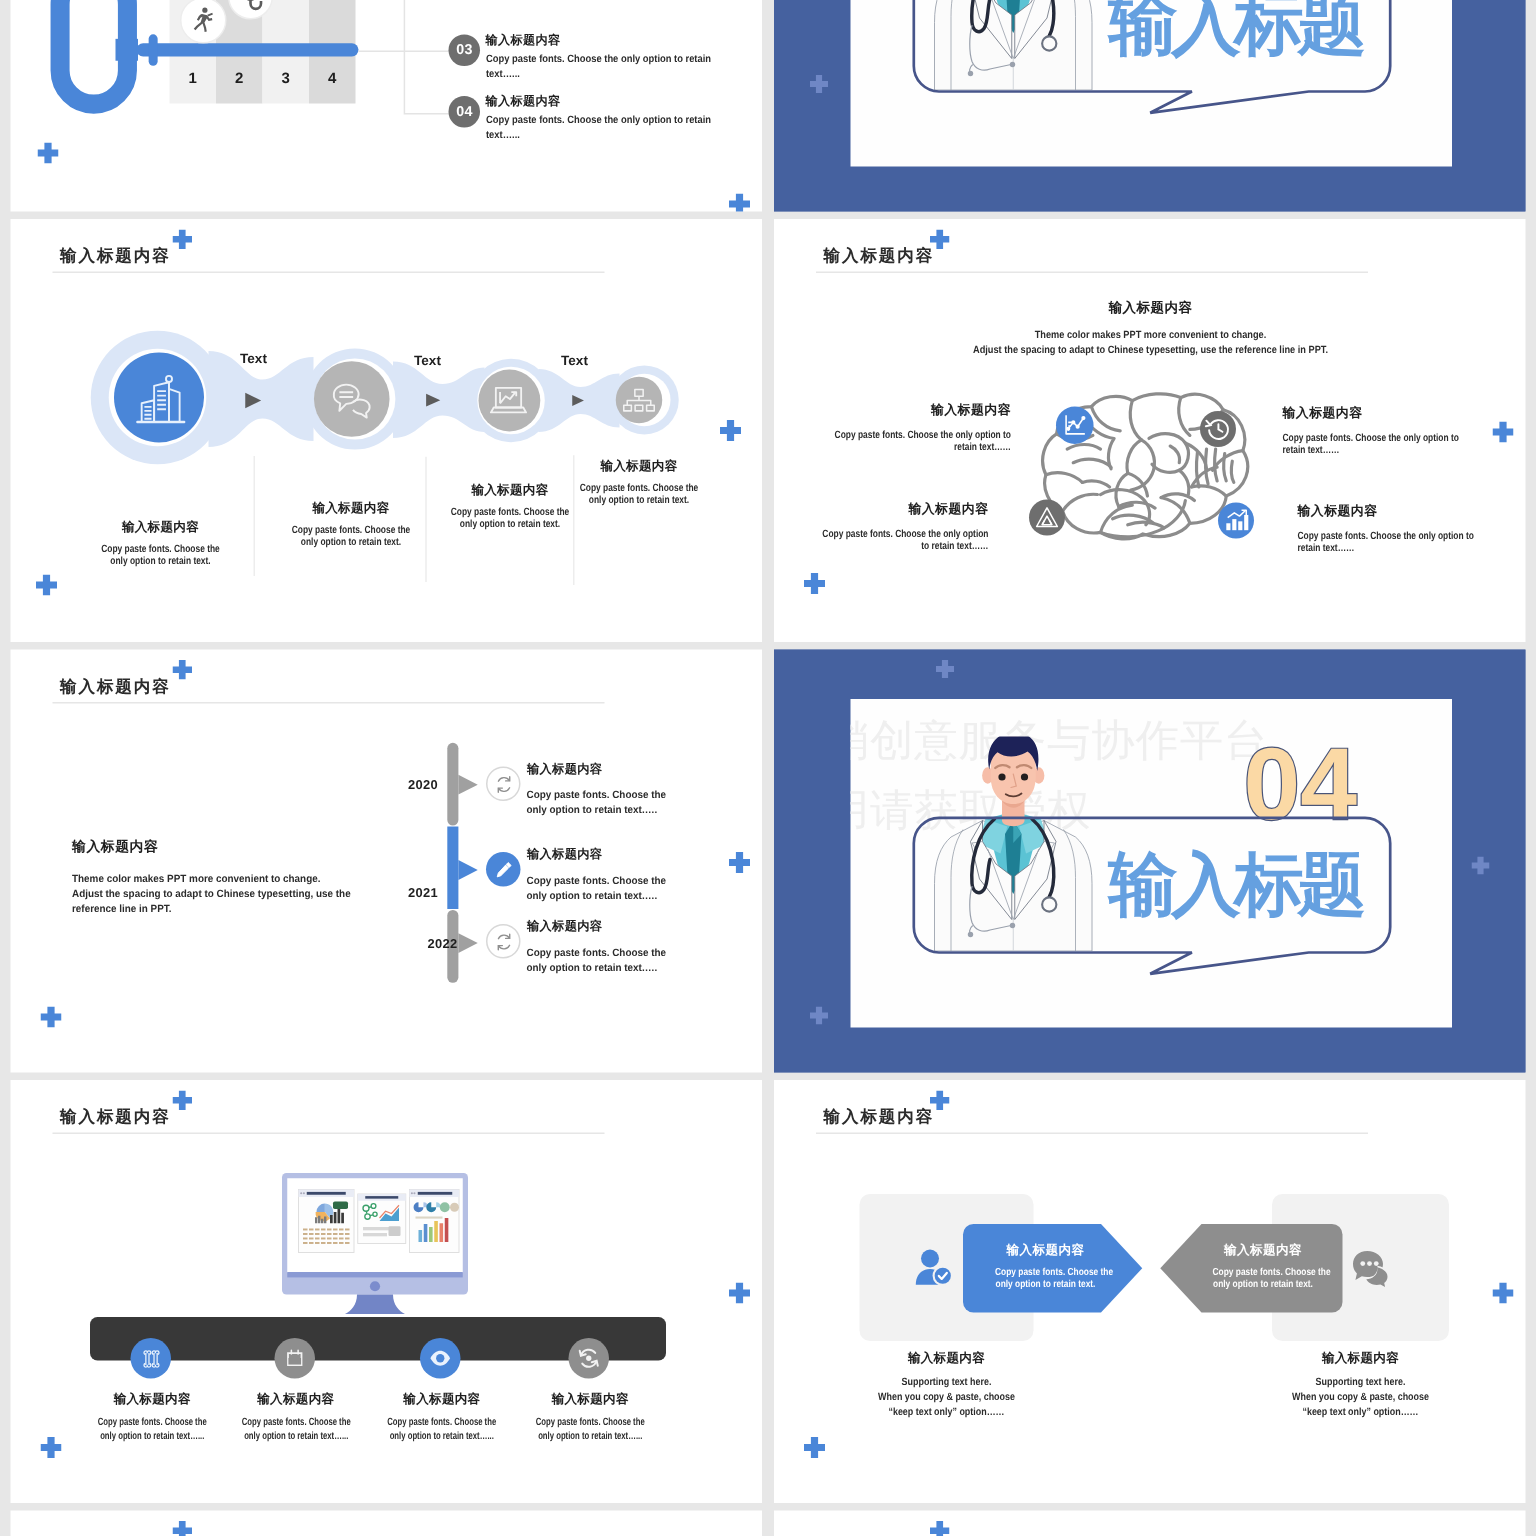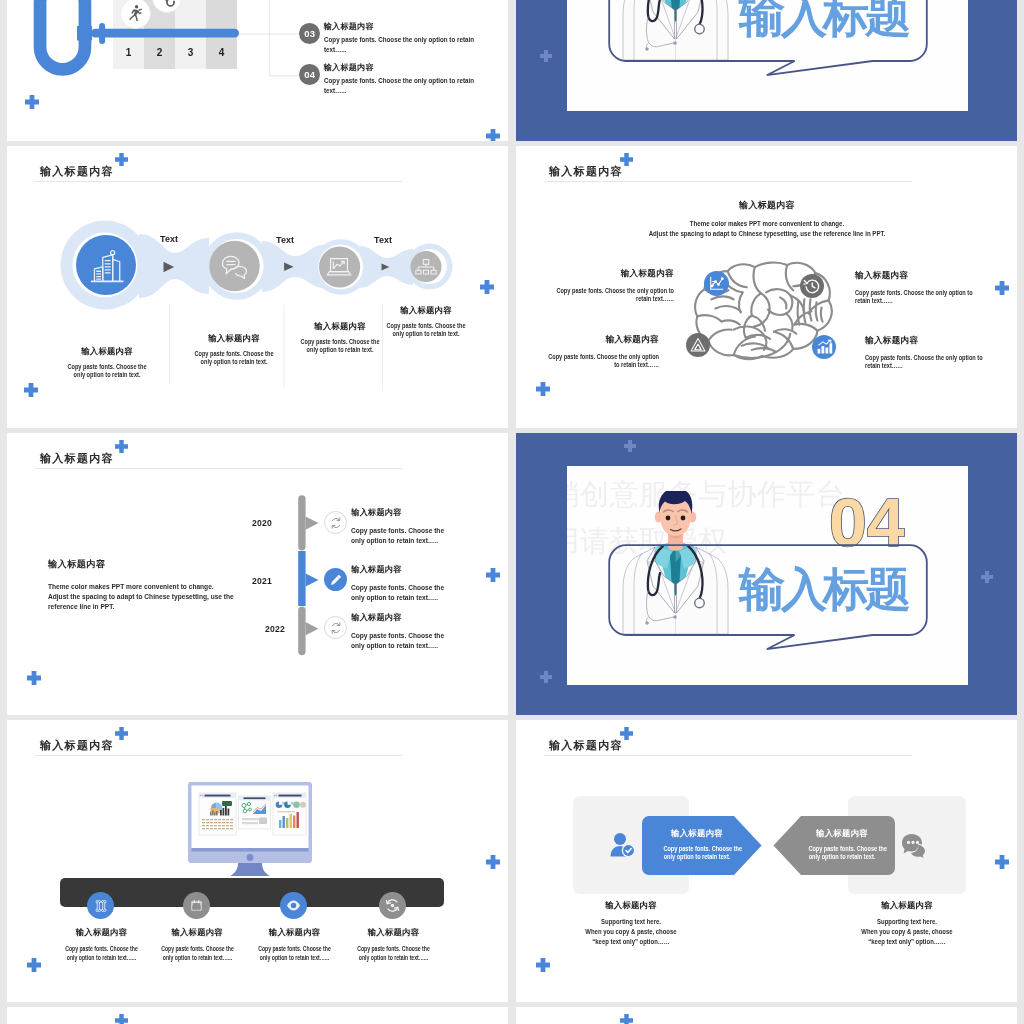--- a/index.html
+++ b/index.html
@@ -26,21 +26,21 @@
   .sub{text-align:center;font-size:7px;font-weight:bold;color:#2b2b2b;line-height:10px;transform:scaleX(0.878);}
   .q-t{font-size:8.6px;font-weight:bold;color:#1f1f1f;letter-spacing:0.3px;margin-bottom:7px;}
   .q-b{font-size:7px;font-weight:bold;color:#2b2b2b;line-height:8.4px;white-space:nowrap;}
   .q-r{text-align:right;}
   .q-r .q-b{transform-origin:right center;transform:scaleX(0.8);}
   .q-l{text-align:left;}
   .q-l .q-b{transform-origin:left center;transform:scaleX(0.8);}
   .ic{border-radius:50%;display:flex;align-items:center;justify-content:center;}
   .tl-b{font-size:7px;font-weight:bold;color:#2b2b2b;line-height:10px;white-space:nowrap;transform-origin:left center;transform:scaleX(0.942);}
   .tl-t{font-size:8.2px;font-weight:bold;color:#1f1f1f;letter-spacing:0.2px;margin-bottom:8px;}
-  .tl-year{text-align:center;font-size:8.6px;font-weight:bold;color:#1f1f1f;letter-spacing:0.2px;}
+  .tl-year{text-align:right;font-size:8.6px;font-weight:bold;color:#1f1f1f;letter-spacing:0.2px;}
   .tl-circle{width:23px;height:23px;border-radius:50%;box-sizing:border-box;display:flex;align-items:center;justify-content:center;background:#fff;}
   .wm-big{position:absolute;left:165.4px;top:38.5px;}
   .fic{width:27px;height:27px;border-radius:50%;display:flex;align-items:center;justify-content:center;}
   .cap-b2{font-size:7px;font-weight:bold;color:#2b2b2b;line-height:9.1px;white-space:nowrap;transform:scaleX(0.735);}
   .cap-b3{font-size:7px;font-weight:bold;color:#2b2b2b;line-height:10px;white-space:nowrap;transform:scaleX(0.85);}
   .arw{text-align:center;color:#fff;}
   .arw-t{font-size:8.4px;font-weight:bold;letter-spacing:0.3px;margin-bottom:6px;}
   .arw-b{font-size:6.8px;font-weight:bold;line-height:8.2px;white-space:nowrap;transform:scaleX(0.82);}
   .li-badge{position:absolute;left:0;top:0;width:21px;height:21px;border-radius:50%;background:#6e6e6e;color:#fff;font-size:9.5px;font-weight:bold;line-height:21.5px;text-align:center;letter-spacing:0.2px;}
   .li-t{font-size:8.1px;font-weight:bold;color:#1f1f1f;letter-spacing:0.25px;white-space:nowrap;}
@@ -463,21 +463,21 @@
   <svg class="abs" style="left:285px;top:55px" width="40" height="180" viewBox="0 0 40 180">
     <rect x="6.2" y="7.2" width="7.4" height="55.2" rx="3.7" fill="#a0a0a0"></rect>
     <rect x="6.2" y="63" width="7.4" height="55" fill="#4a86d8"></rect>
     <rect x="6.2" y="118.6" width="7.4" height="48.6" rx="3.7" fill="#a0a0a0"></rect>
     <path d="M13.6 28.5 L26.5 35.1 L13.6 41.7 Z" fill="#a0a0a0"></path>
     <path d="M13.6 85.4 L26.5 92 L13.6 98.6 Z" fill="#4a86d8"></path>
     <path d="M13.6 134.1 L26.5 140.7 L13.6 147.3 Z" fill="#a0a0a0"></path>
   </svg>
 
   <div class="abs tl-year" style="left:225px;top:85.2px;width:60px">2020</div>
-  <div class="abs tl-year" style="left:225px;top:143px;width:60px">2021</div>
+  <div class="abs tl-year" style="left:225px;top:157px;width:60px">2021</div>
   <div class="abs tl-year" style="left:238px;top:190.9px;width:60px">2022</div>
 
   <div class="abs tl-circle" style="left:317px;top:78px;border:1px solid #d8d8d8">
     <svg width="14" height="14" viewBox="0 0 18 18">
       <g fill="none" stroke="#8f8f8f" stroke-width="1.2" stroke-linecap="round">
         <path d="M4.2 6.2 A5.4 5.4 0 0 1 13.6 5.6"></path>
         <path d="M13.8 11.8 A5.4 5.4 0 0 1 4.4 12.4"></path>
         <path d="M13.9 2.3 L13.9 5.9 L10.4 5.9"></path>
         <path d="M4.1 15.7 L4.1 12.1 L7.6 12.1"></path>
       </g>

